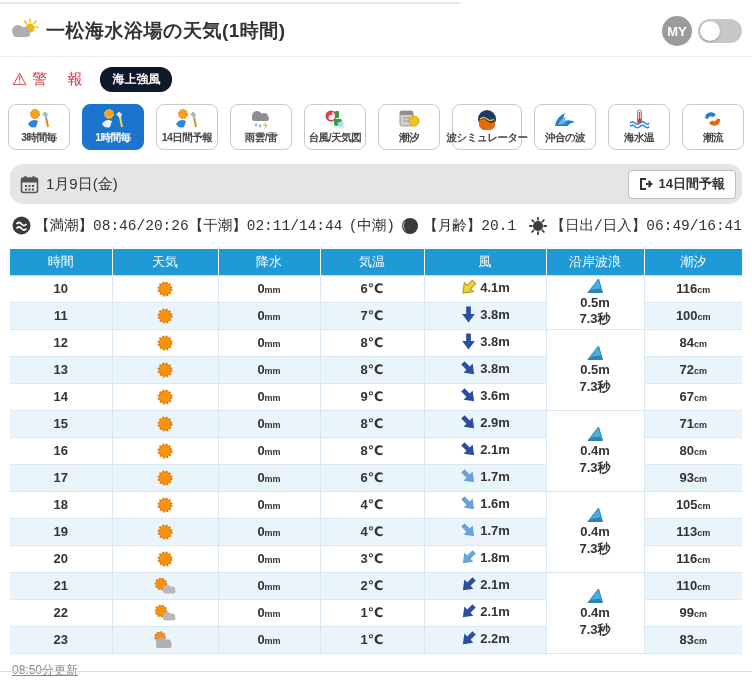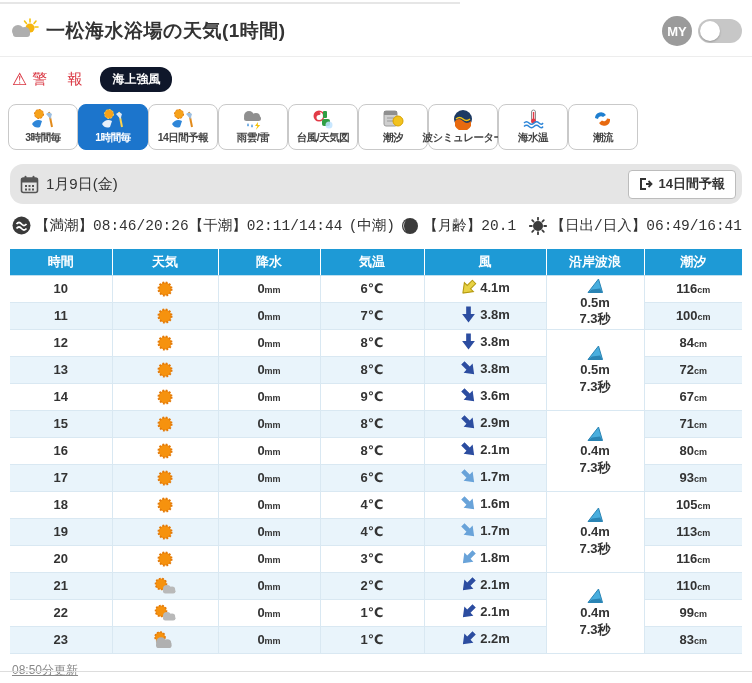--- a/index.html
+++ b/index.html
@@ -22,21 +22,21 @@
   .hdr-divider { height:1px; background:#ededed; margin:0 0 8px 0; }
 
   
   .alert-row { display:flex; align-items:center; padding:2px 12px 8px 12px; }
   .warn-tri { color:#d9333f; font-size:17px; margin-right:5px; line-height:1; }
   .warn-label { color:#d9333f; font-weight:normal; font-size:15px; letter-spacing:8px; margin-right:10px; }
   .warn-badge { background:#0f172a; color:#fff; font-size:12px; font-weight:bold;
     padding:4px 12px; border-radius:12px; cursor:pointer; }
 
   
-  .tabs { display:flex; gap:0; padding:4px 8px 8px 8px; }
+  .tabs { display:flex; gap:12px; padding:4px 8px 8px 8px; }
   .tab { width:70px; height:46px; background:#fff; border:1px solid #c9c9c9; border-radius:8px;
     display:flex; flex-direction:column; align-items:center; justify-content:flex-end;
     padding-bottom:4px; cursor:pointer; }
   .tab .ticon { height:24px; display:flex; align-items:center; justify-content:center; }
   .tab .tlabel { font-size:10.5px; font-weight:bold; color:#444; white-space:nowrap; letter-spacing:-0.5px; }
   .tab.active { background:#1c75cc; border-color:#1c75cc; }
   .tab.active .tlabel { color:#fff; }
 
   
   .datebar { margin:6px 10px 0 10px; background:#e5e5e5; border-radius:13px; height:40px;
@@ -50,21 +50,21 @@
   .dbtn svg { margin-right:5px; }
 
   
   .tideinfo { display:flex; align-items:center; padding:12px 10px 10px 12px; font-size:14.5px; color:#333;font-family:Liberation Mono, monospace; }
   .tideinfo .ic { display:flex; margin:0 4px 0 0; }
   .tideinfo .seg { white-space:nowrap; }
   .tideinfo .gap { width:10px; }
 
   
   table.fc { border-collapse:collapse; margin:4px 10px 0 10px; width:732px; table-layout:fixed; }
-  table.fc th { background:#1e9ad6; color:#fff; font-size:13px; font-weight:bold; height:26px;
+  table.fc th { background:#1e9ad6; color:#fff; font-size:13px; font-weight:normal; height:26px;
     border-left:1px solid #fff; border-bottom:1px solid #bfe0f0; }
   table.fc th:first-child { border-left:none; }
   table.fc td { text-align:center; height:27px; font-size:13px; font-weight:bold; color:#333;
     border-left:1px solid #d9e8f2; border-bottom:1px solid #d9e8f2; background:#fff; }
   table.fc td:first-child { border-left:none; }
   table.fc tr.alt td { background:#e9f4fb; }
   table.fc td.c-wave { background:#fff !important; vertical-align:middle; font-size:13px; line-height:1.25; }
   .unit { font-size:9px; font-weight:bold; }
   .c-wind .wind-wrap { display:inline-flex; align-items:center; gap:3px; }
   .c-wx svg, .c-wave svg { vertical-align:middle; }
@@ -188,20 +188,29 @@
   </div>
   <div class="tab">
     <span class="ticon">
         <svg width="24" height="22" viewBox="0 0 24 22">
           <circle cx="12" cy="11" r="9" fill="#1d3a63"></circle>
           <path d="M4 13 q4 -4 8 0 t8 0 l0 5 a9 9 0 0 1 -16 0z" fill="#e86a10"></path>
           <path d="M5 11 q3.5 -3 7 0 t7 0" stroke="#f5c30e" stroke-width="1.5" fill="none"></path>
         </svg>
       </span>
     <span class="tlabel">波シミュレーター</span>
+  </div>
+  <div class="tab">
+    <span class="ticon">
+        <svg width="28" height="22" viewBox="0 0 28 22">
+          <path d="M4 18 q1 -9 10 -13 q-3 6 0 8 q4 -2 10 1 q-6 1 -7 4z" fill="#1f7fd0"></path>
+          <path d="M7 17 q2 -6 8 -8 q-2 4 0 6z" fill="#6db3e8"></path>
+        </svg>
+      </span>
+    <span class="tlabel">沖合の波</span>
   </div>
   <div class="tab">
     <span class="ticon">
         <svg width="28" height="22" viewBox="0 0 28 22">
           <rect x="12.5" y="2" width="4" height="11" rx="2" fill="#fff" stroke="#8f8f8f"></rect>
           <rect x="13.8" y="4" width="1.5" height="9" fill="#e23b47"></rect>
           <circle cx="14.5" cy="13" r="2.5" fill="#e23b47"></circle>
           <path d="M5 15 q2.5 -2.5 5 0 t5 0 t5 0 t4 0" stroke="#2e86d8" stroke-width="1.5" fill="none"></path>
           <path d="M5 18.5 q2.5 -2.5 5 0 t5 0 t5 0 t4 0" stroke="#2e86d8" stroke-width="1.5" fill="none"></path>
         </svg>

